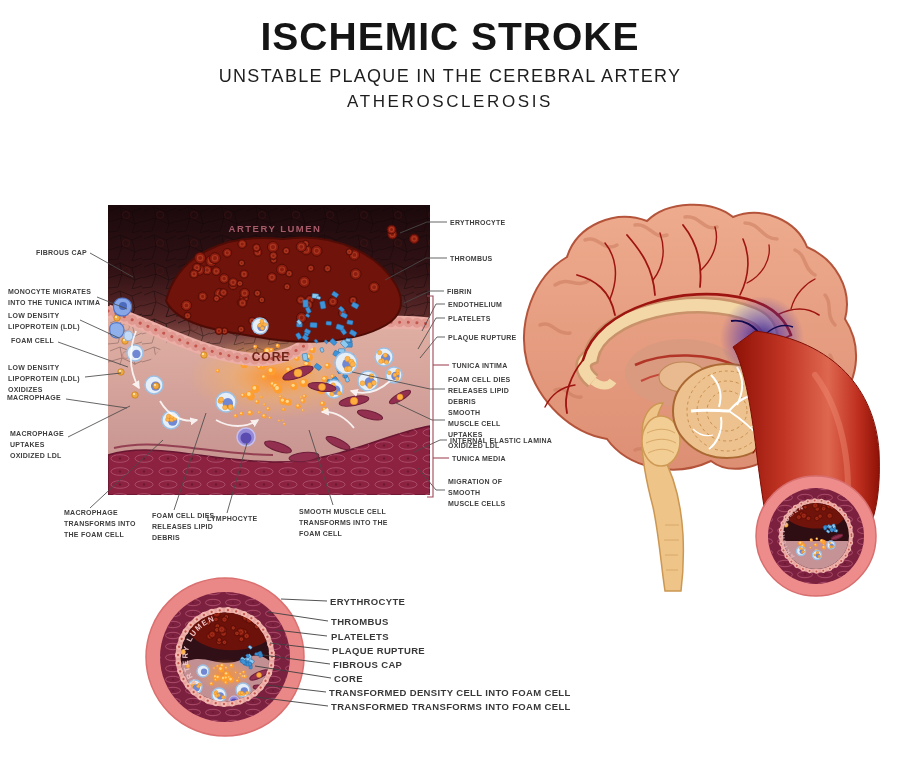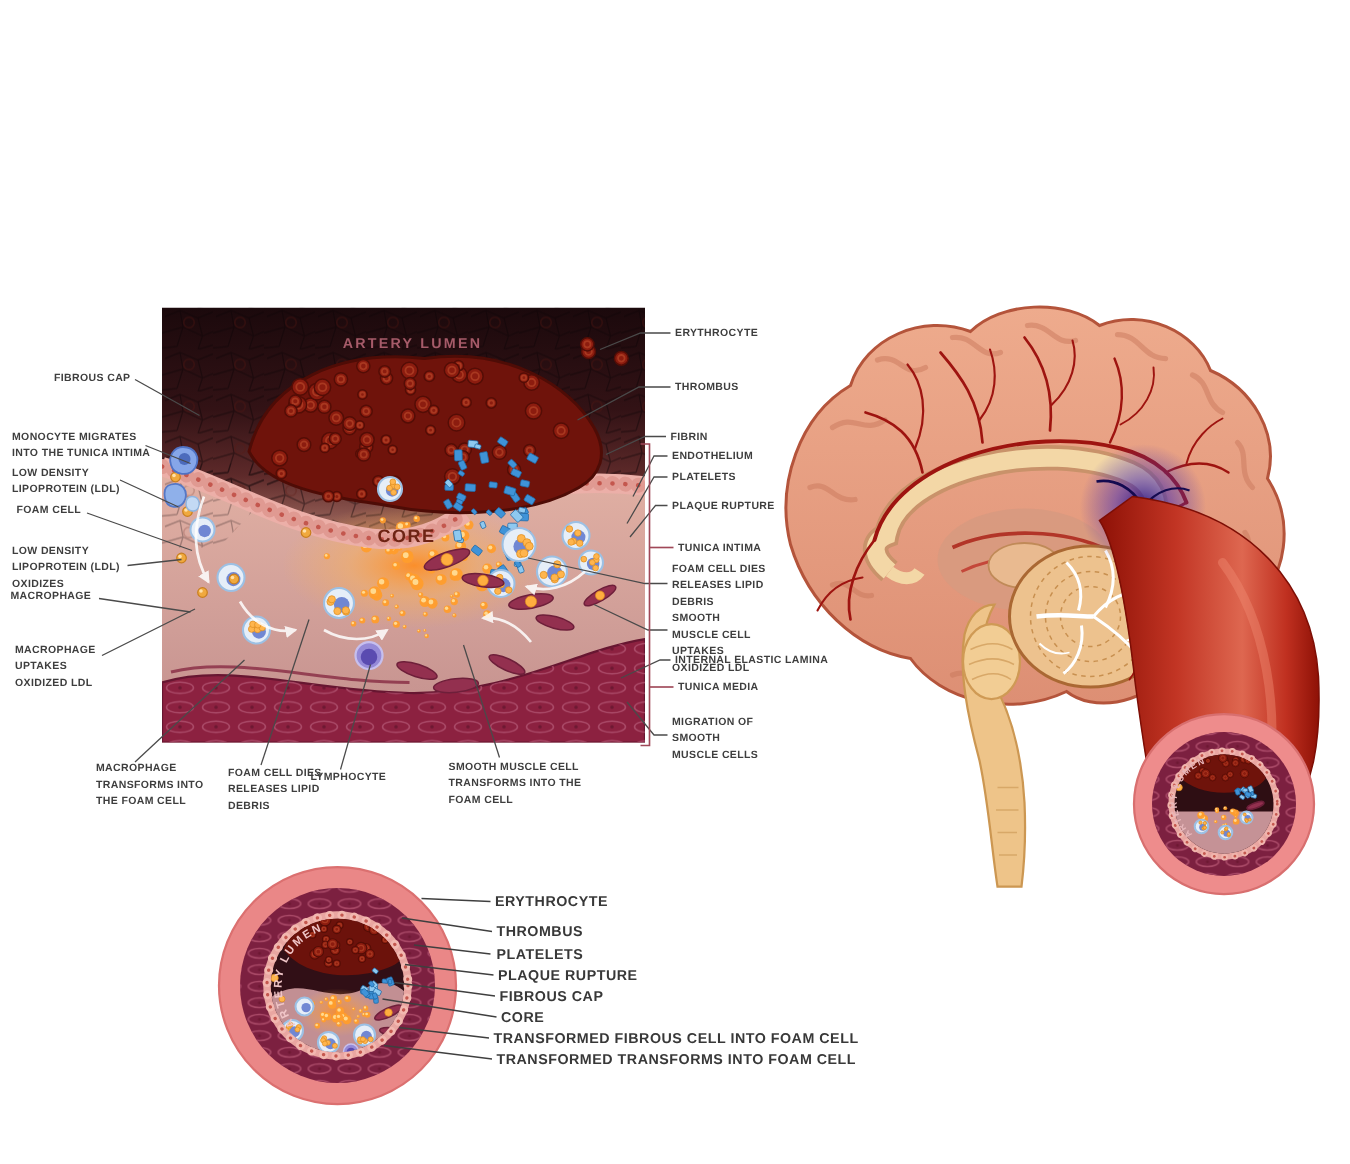--- a/index.html
+++ b/index.html
@@ -12,20 +12,25 @@
   .lbl{position:absolute;font-size:7px;font-weight:700;color:#3e3e3e;line-height:1.55;letter-spacing:.25px}
   .nw{white-space:nowrap}
   .lbl2{position:absolute;font-size:9.5px;font-weight:700;color:#383838;white-space:nowrap;letter-spacing:.35px}
   svg.abs{position:absolute}
 </style>
 </head>
 <body>
 
 <div class="canvas">
 
+  <div class="hdr">
+    <h1>ISCHEMIC STROKE</h1>
+    <div class="s1">UNSTABLE PLAQUE IN THE CEREBRAL ARTERY</div>
+    <div class="s2">ATHEROSCLEROSIS</div>
+  </div>
 
   <svg id="main-ill" class="abs" style="left:108px;top:205px" width="322" height="290" viewBox="0 0 322 290">
     <defs>
       <linearGradient id="lumG" x1="0" y1="0" x2="0" y2="1">
         <stop offset="0" stop-color="#1b090c"></stop>
           <stop offset=".45" stop-color="#321215"></stop>
         <stop offset=".75" stop-color="#5e2a2a"></stop>
           <stop offset="1" stop-color="#a06a60"></stop>
       </linearGradient>
       <linearGradient id="intG" x1="0" y1="0" x2="0" y2="1">
@@ -988,16 +993,16 @@
   <div class="lbl nw" style="left:450px;top:436px">INTERNAL ELASTIC LAMINA</div>
   <div class="lbl nw" style="left:452px;top:454px">TUNICA MEDIA</div>
   <div class="lbl" style="left:448px;top:477px;width:62px">MIGRATION OF SMOOTH MUSCLE CELLS</div>
 
   <div class="lbl2" style="left:330px;top:596px">ERYTHROCYTE</div>
   <div class="lbl2" style="left:331px;top:616px">THROMBUS</div>
   <div class="lbl2" style="left:331px;top:631px">PLATELETS</div>
   <div class="lbl2" style="left:332px;top:645px">PLAQUE RUPTURE</div>
   <div class="lbl2" style="left:333px;top:659px">FIBROUS CAP</div>
   <div class="lbl2" style="left:334px;top:673px">CORE</div>
-  <div class="lbl2" style="left:329px;top:687px">TRANSFORMED FIBROUS CELL INTO FOAM CELL</div>
+  <div class="lbl2" style="left:329px;top:687px">TRANSFORMED DENSITY CELL INTO FOAM CELL</div>
   <div class="lbl2" style="left:331px;top:701px">TRANSFORMED TRANSFORMS INTO FOAM CELL</div>
 
 </div>
 
 </body></html>

